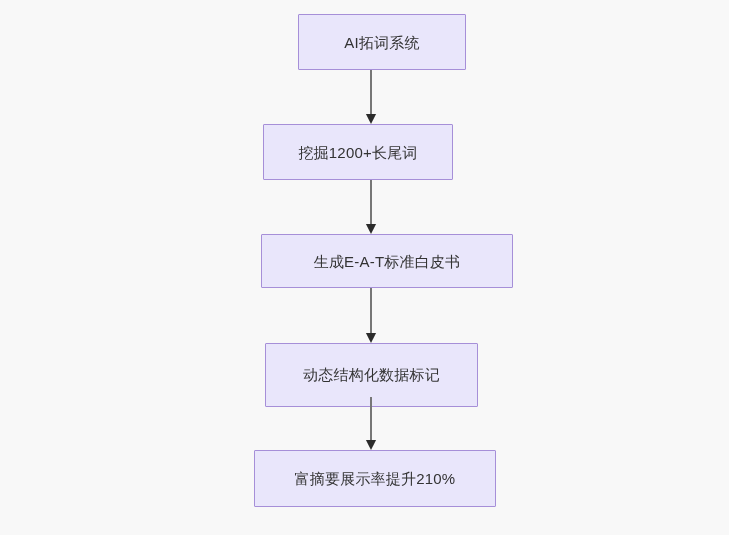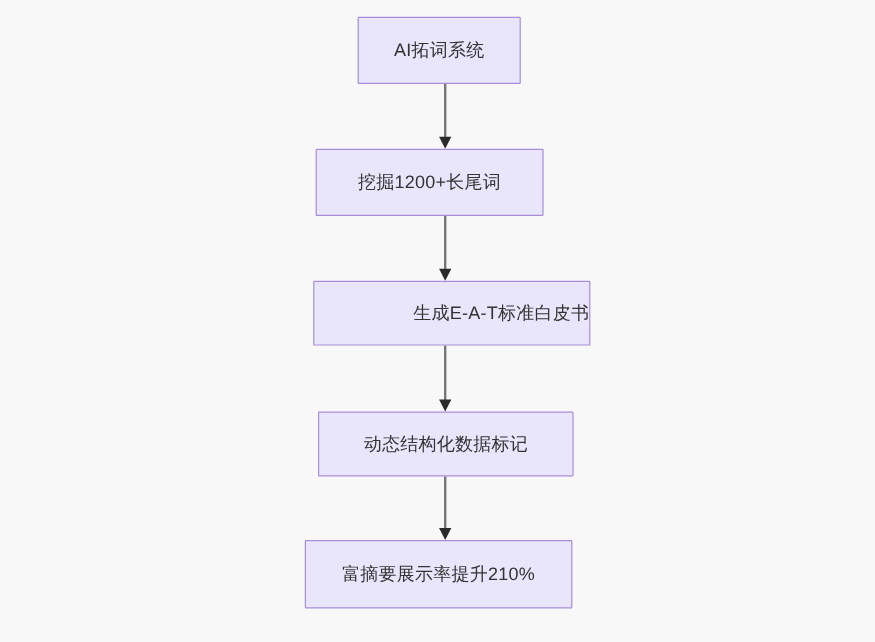--- a/index.html
+++ b/index.html
@@ -49,53 +49,53 @@
   .edge-head {
     fill: #2b2b2b;
     stroke: none;
   }
 </style>
 </head>
 <body>
 
 <div id="flowchart">
 
-  <div class="node" style="left:298px; top:14px; width:136px; height:56px;">
+  <div class="node" style="left:298px; top:14px; width:168px; height:56px;">
     <span class="node-label">AI拓词系统</span>
   </div>
 
   <svg class="edge" style="left:365px; top:70px; width:12px; height:54px;" viewBox="0 0 12 54">
     <line class="edge-line" x1="6" y1="0" x2="6" y2="46"></line>
     <polygon class="edge-head" points="6,54 0.9,44 11.1,44"></polygon>
   </svg>
 
   <div class="node" style="left:263px; top:124px; width:190px; height:56px;">
     <span class="node-label">挖掘1200+长尾词</span>
   </div>
 
   <svg class="edge" style="left:365px; top:180px; width:12px; height:54px;" viewBox="0 0 12 54">
     <line class="edge-line" x1="6" y1="0" x2="6" y2="46"></line>
     <polygon class="edge-head" points="6,54 0.9,44 11.1,44"></polygon>
   </svg>
 
-  <div class="node" style="left:261px; top:234px; width:231px; height:54px;justify-content:flex-end;">
+  <div class="node" style="left:261px; top:234px; width:252px; height:54px;">
     <span class="node-label">生成E-A-T标准白皮书</span>
   </div>
 
   <svg class="edge" style="left:365px; top:288px; width:12px; height:55px;" viewBox="0 0 12 55">
     <line class="edge-line" x1="6" y1="0" x2="6" y2="47"></line>
     <polygon class="edge-head" points="6,55 0.9,45 11.1,45"></polygon>
   </svg>
 
-  <div class="node" style="left:265px; top:343px; width:213px; height:54px;">
+  <div class="node" style="left:265px; top:343px; width:213px; height:64px;font-family:Liberation Serif, serif;">
     <span class="node-label">动态结构化数据标记</span>
   </div>
 
   <svg class="edge" style="left:365px; top:397px; width:12px; height:53px;" viewBox="0 0 12 53">
     <line class="edge-line" x1="6" y1="0" x2="6" y2="45"></line>
     <polygon class="edge-head" points="6,53 0.9,43 11.1,43"></polygon>
   </svg>
 
-  <div class="node" style="left:254px; top:450px; width:223px; height:57px;">
+  <div class="node" style="left:254px; top:450px; width:242px; height:57px;">
     <span class="node-label">富摘要展示率提升210%</span>
   </div>
 
 </div>
 
 </body></html>

